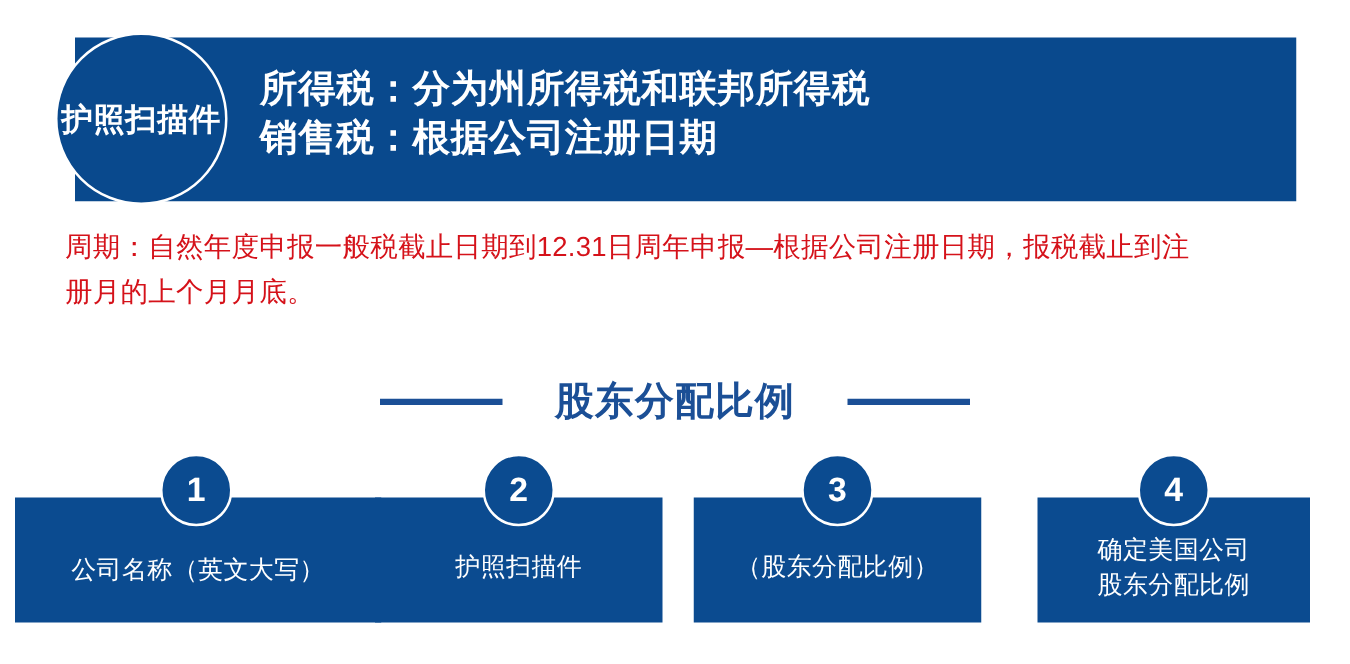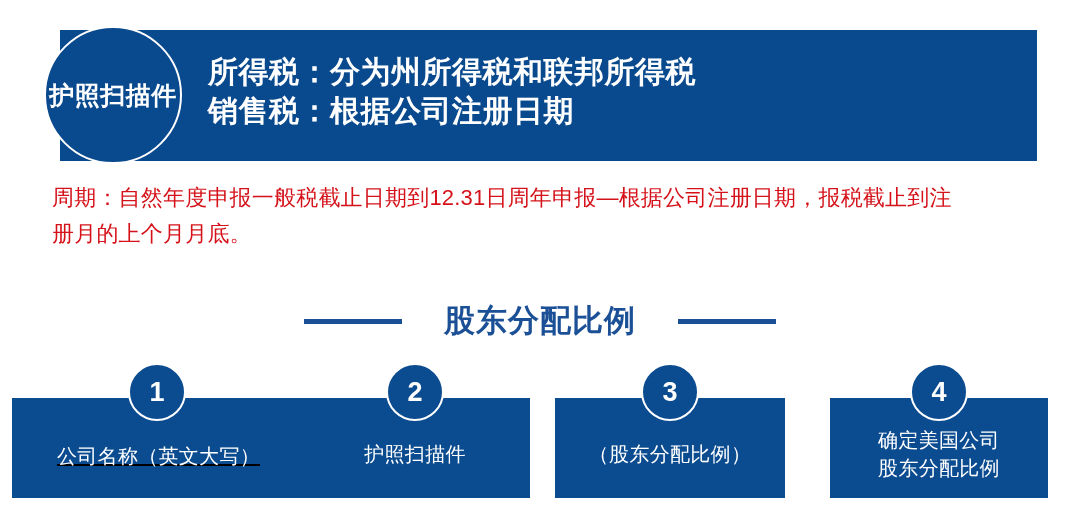--- a/index.html
+++ b/index.html
@@ -144,21 +144,21 @@
     color: #ffffff;
     font-size: 20px;
     line-height: 28px;
     text-align: center;
     white-space: nowrap;
     letter-spacing: 0.3px;
   }
   .card.one .card-text { font-size: 20px; }
 
   
-  #card-1 { left: 0px;   width: 293px; text-decoration: underline; }
+  #card-1 { left: 0px;   width: 293px; }
   #badge-1 { left: 116px; }
   #card-2 { left: 288px; width: 230px; }
   #badge-2 { left: 374px; }
   #card-3 { left: 543px; width: 230px; }
   #badge-3 { left: 629px; }
   #card-4 { left: 818px; width: 218px; }
   #badge-4 { left: 898px; }
   
   #card-1 .card-text { margin-top: 16px; }
   #card-2 .card-body, #card-3 .card-body, #card-4 .card-body { margin-top: 12px; }

